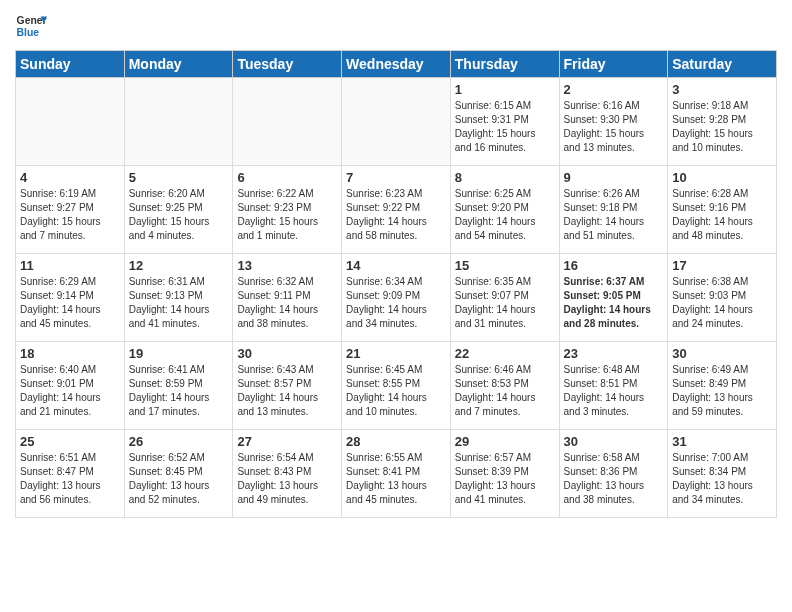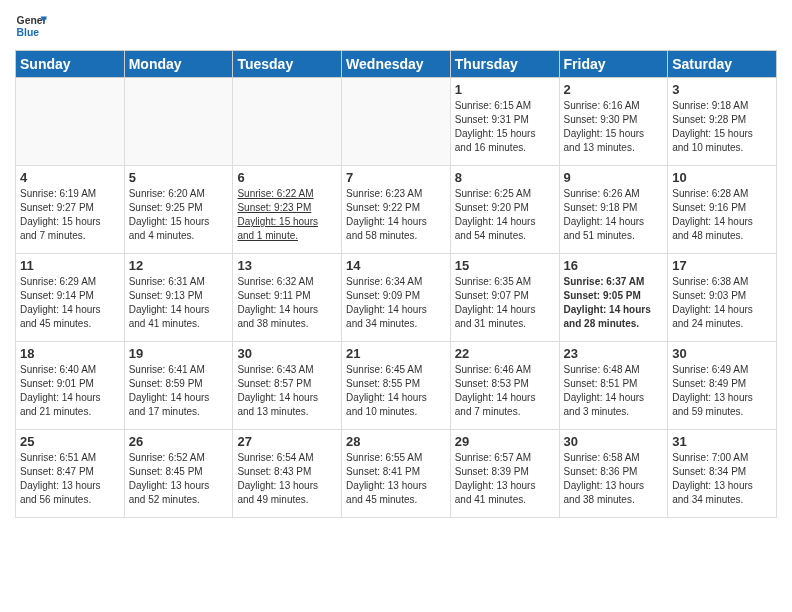--- a/index.html
+++ b/index.html
@@ -144,21 +144,21 @@
         </td>
         <td>
           <span class="day-number">5</span>
           <div class="day-info" style="white-space: pre-line;">Sunrise: 6:20 AM
 Sunset: 9:25 PM
 Daylight: 15 hours
 and 4 minutes.</div>
         </td>
         <td>
           <span class="day-number">6</span>
-          <div class="day-info" style="white-space: pre-line; text-decoration: underline;">Sunrise: 6:22 AM
+          <div class="day-info" style="white-space: pre-line;">Sunrise: 6:22 AM
 Sunset: 9:23 PM
 Daylight: 15 hours
 and 1 minute.</div>
         </td>
         <td>
           <span class="day-number">7</span>
           <div class="day-info" style="white-space: pre-line;">Sunrise: 6:23 AM
 Sunset: 9:22 PM
 Daylight: 14 hours
 and 58 minutes.</div>

